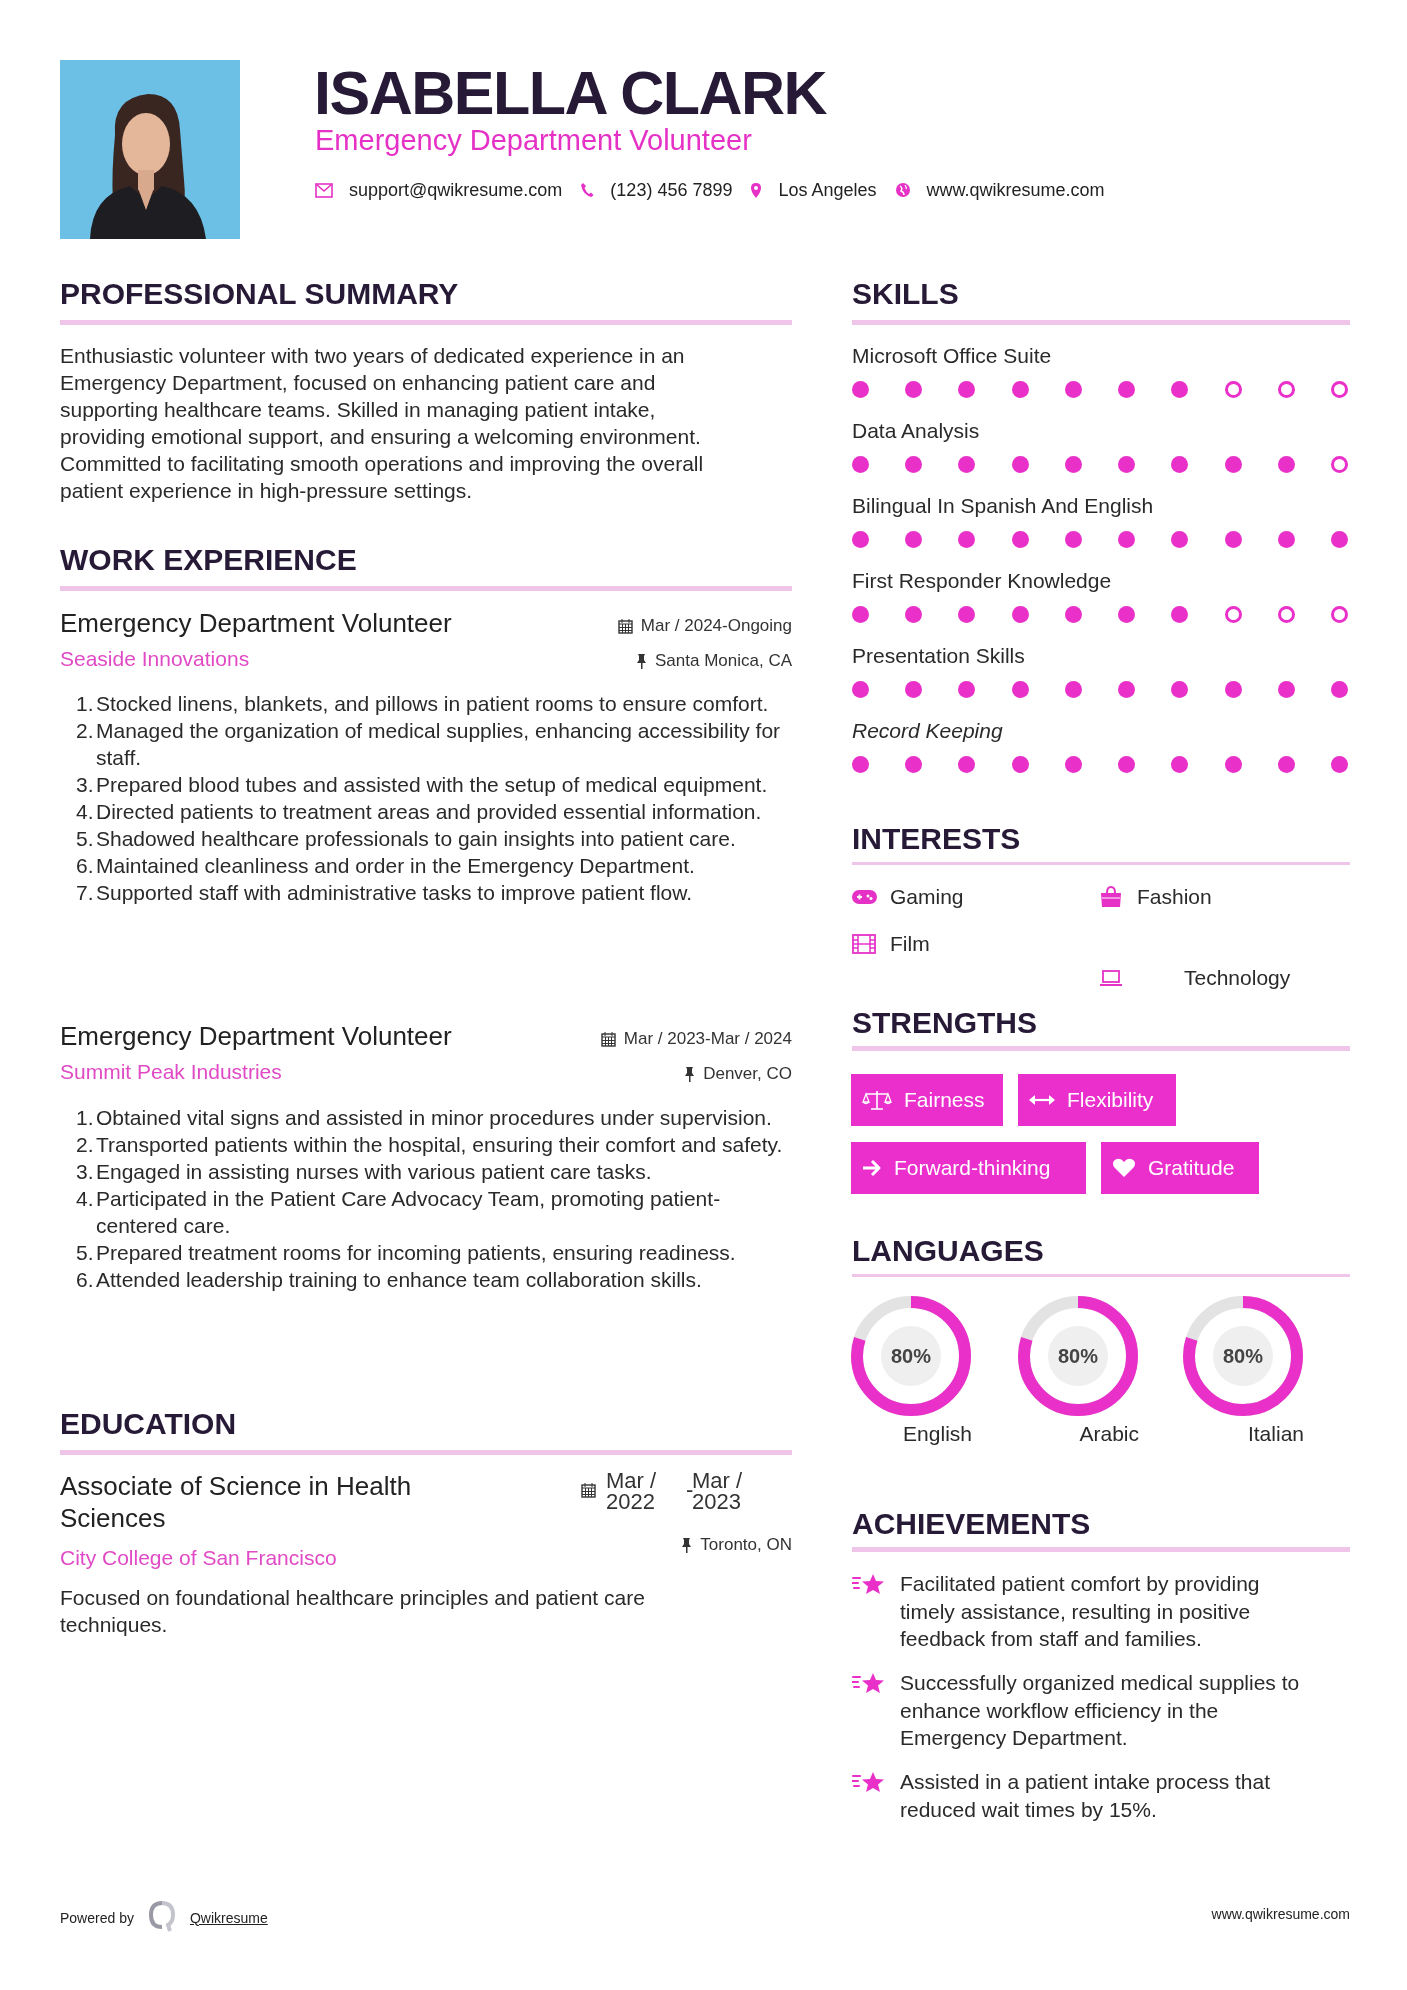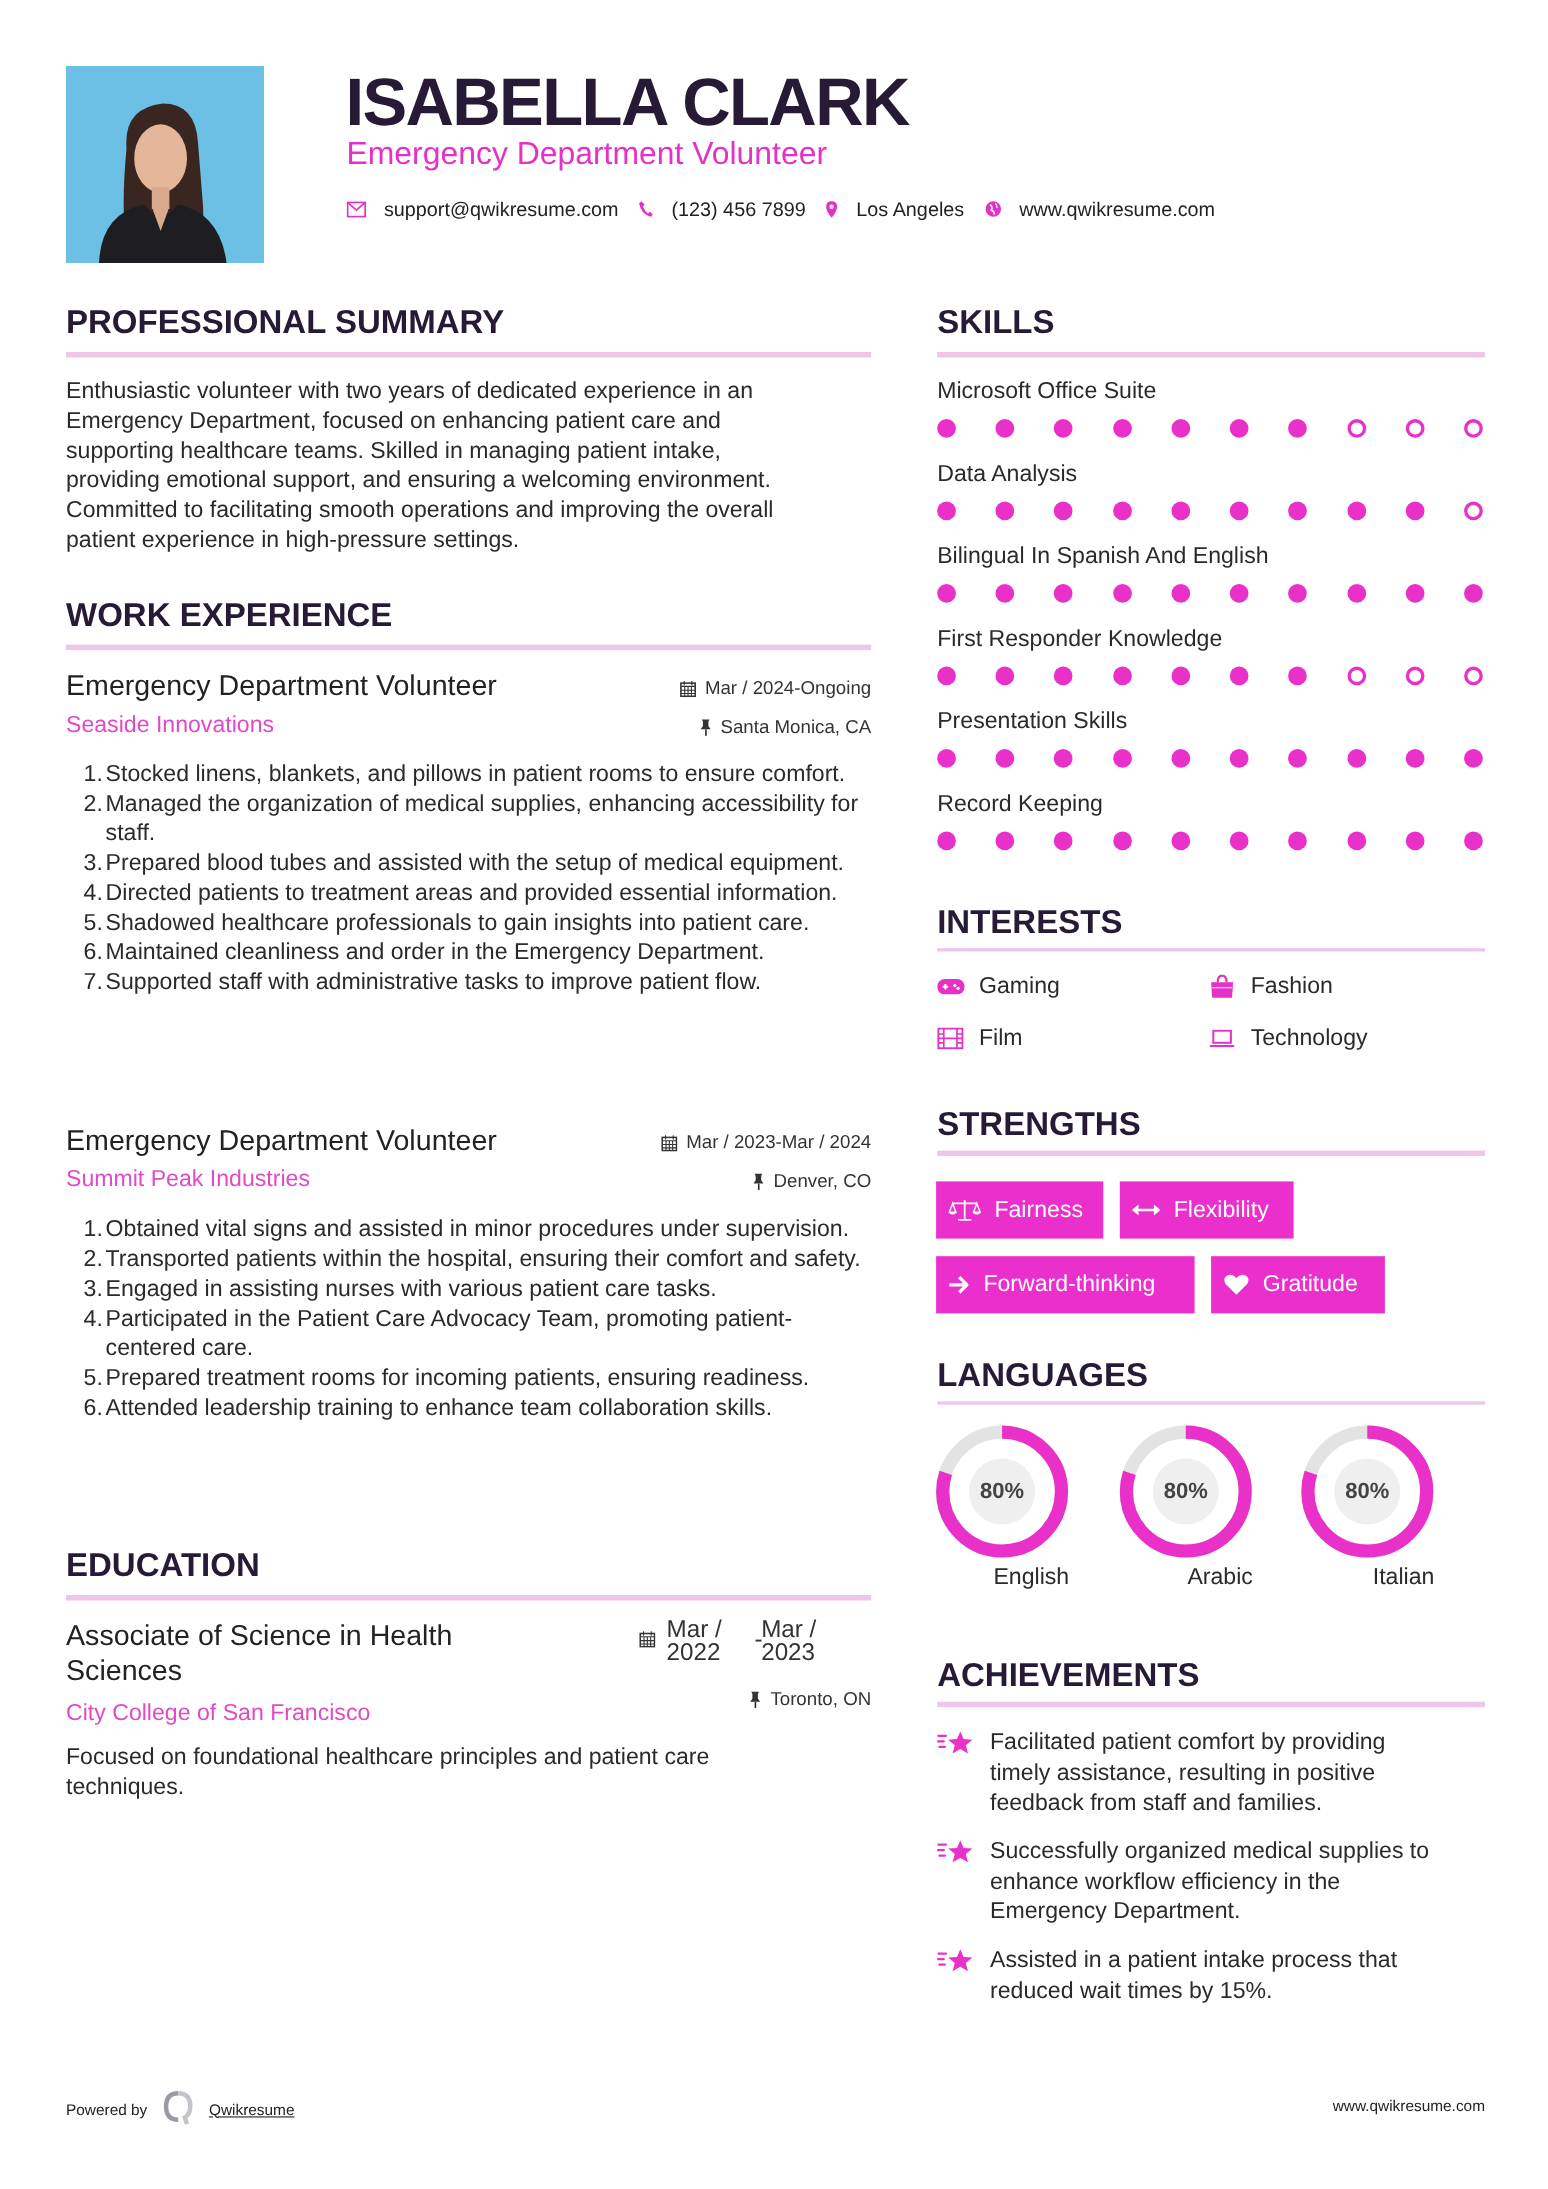--- a/index.html
+++ b/index.html
@@ -304,21 +304,21 @@
         <span class="dot"></span>
         <span class="dot"></span>
         <span class="dot"></span>
         <span class="dot"></span>
         <span class="dot"></span>
         <span class="dot"></span>
         <span class="dot"></span>
         <span class="dot"></span>
       </div>
     </div>
-    <div style="position: absolute; top: 375px; left: 0px; width: 498px;">
+    <div style="position: absolute; top: 375px; left: 0px; width: 498px; font-style: italic;">
       <div class="skill-name">Record Keeping</div>
       <div class="dots" style="margin-top: 12px;">
         <span class="dot"></span>
         <span class="dot"></span>
         <span class="dot"></span>
         <span class="dot"></span>
         <span class="dot"></span>
         <span class="dot"></span>
         <span class="dot"></span>
         <span class="dot"></span>
@@ -353,21 +353,21 @@
 </div>
 <div class="abs interest" style="left:852px; top:930px;">
   <span class="ic">
     <svg width="24" height="20" viewBox="0 0 24 20">
         <rect x="1" y="1" width="22" height="18" fill="none" stroke="#e531c6" stroke-width="1.8"></rect>
         <path d="M6 1 V19 M18 1 V19 M1 6 H6 M1 10 H6 M1 14 H6 M18 6 H23 M18 10 H23 M18 14 H23 M6 10 H18" stroke="#e531c6" stroke-width="1.5"></path>
       </svg>
   </span>
   <span>Film</span>
 </div>
-<div class="abs interest" style="left:1099px; top:930px;">
+<div class="abs interest" style="left:1099px; top:964px;gap:47px;">
   <span class="ic">
     <svg width="24" height="16" viewBox="0 0 24 16">
         <rect x="4" y="1" width="16" height="11" fill="none" stroke="#e531c6" stroke-width="1.8"></rect>
         <path d="M1 15 H23" stroke="#e531c6" stroke-width="2"></path>
       </svg>
   </span>
   <span>Technology</span>
 </div>
 
 <div class="abs right sec-h" style="top:1005px;">STRENGTHS</div>

